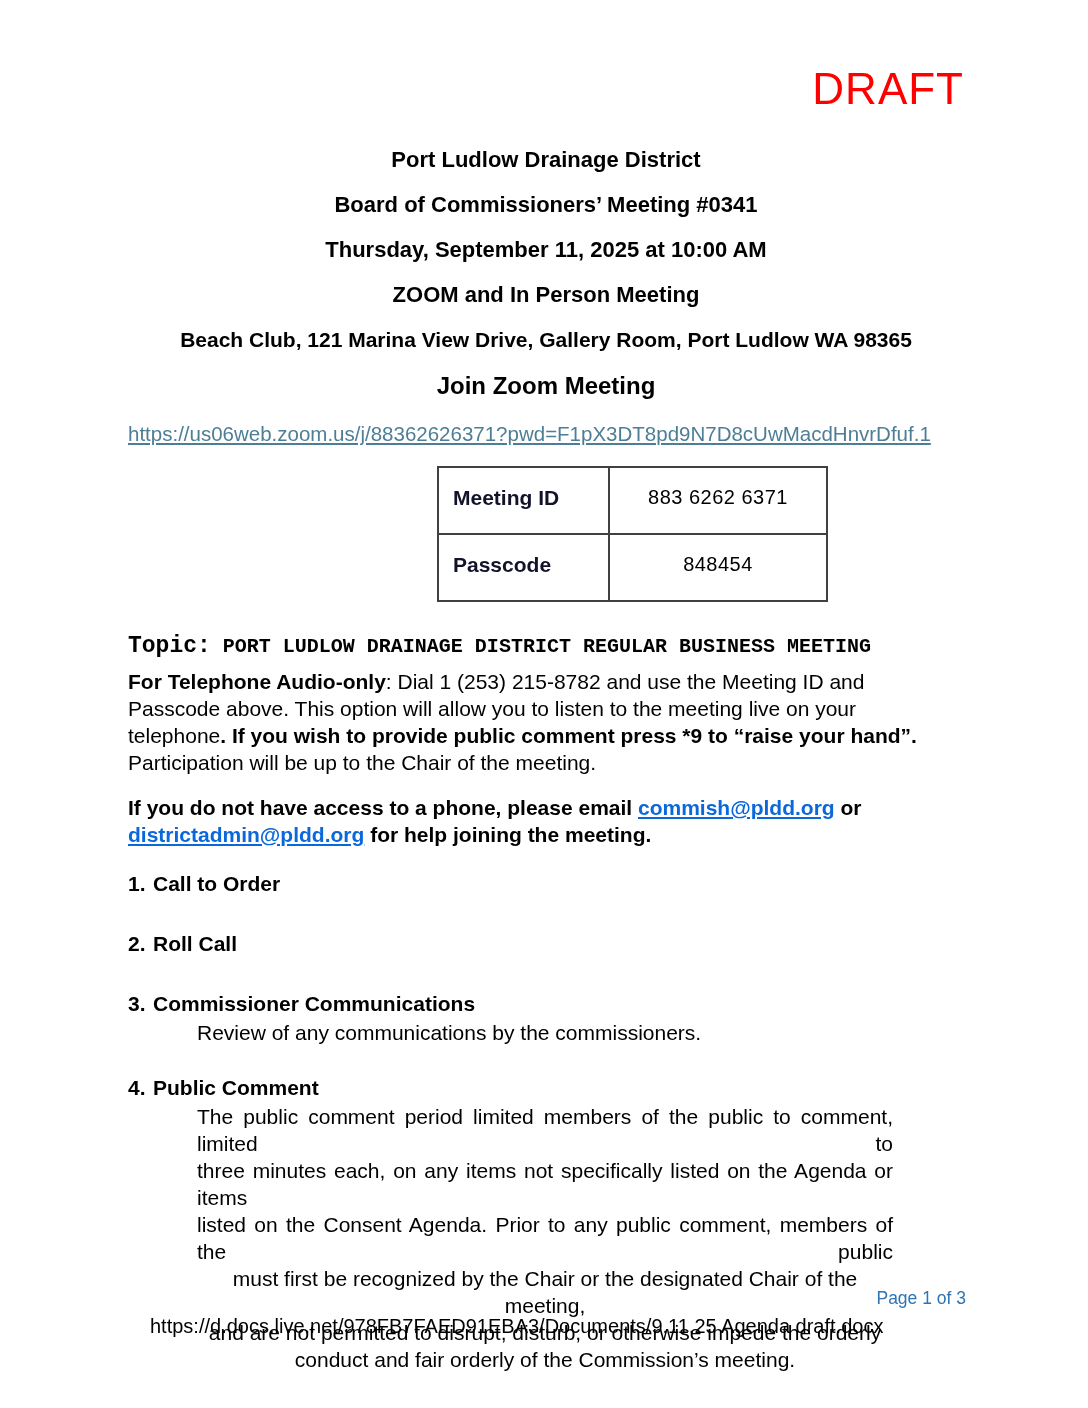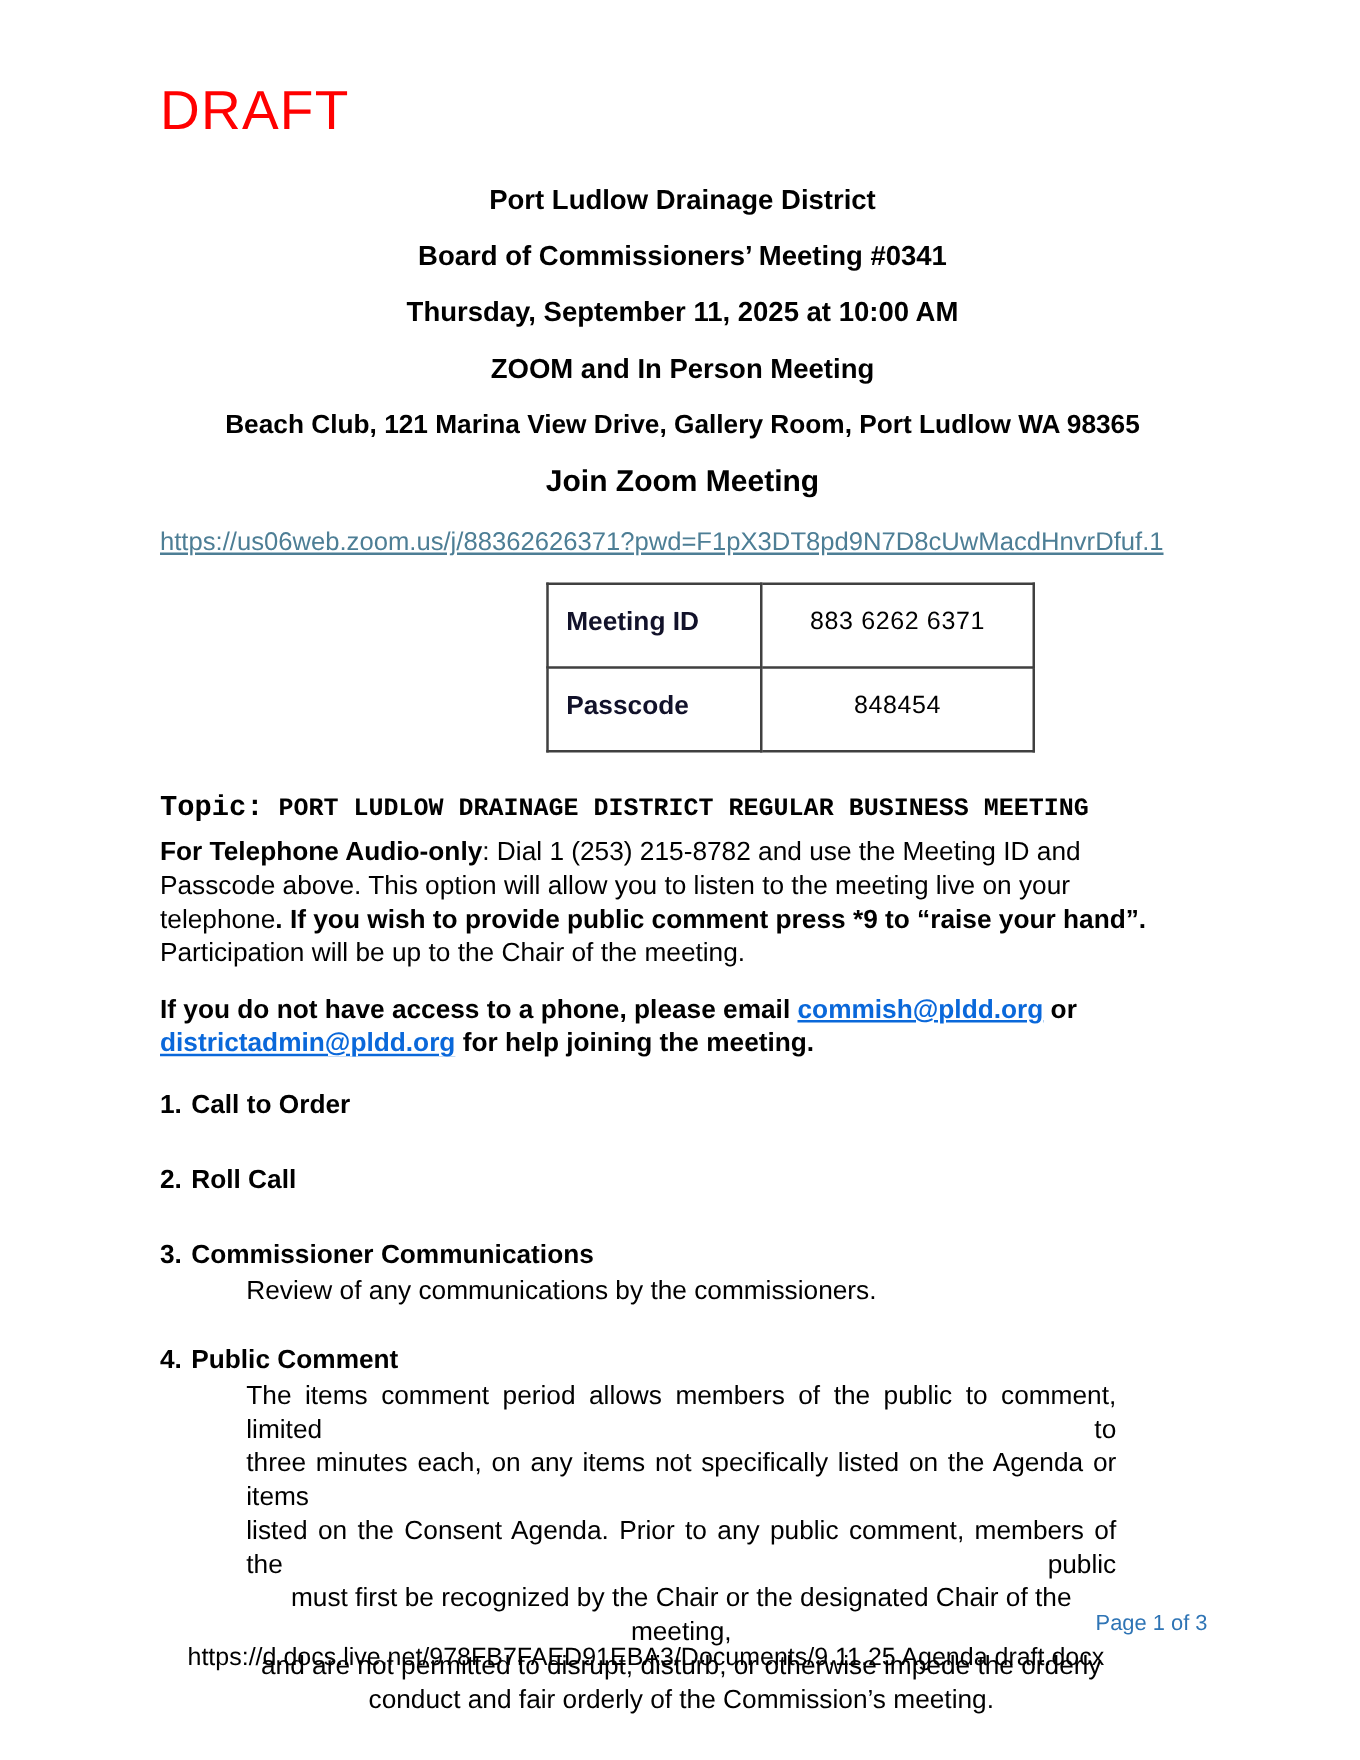--- a/index.html
+++ b/index.html
@@ -6,21 +6,21 @@
   html,body { background:#ffffff; }
   .page {
     width:1088px; height:1408px; margin:0 auto; position:relative;
     background:#ffffff; color:#000;
     font-family:"Liberation Sans", sans-serif;
     overflow:hidden;
   }
   .content { padding:0 124px 0 128px; }
 
   .draft {
-    text-align:left; color:#ff0000; font-size:44px; font-weight:400;
+    text-align:right; color:#ff0000; font-size:44px; font-weight:400;
     padding-top:64px; line-height:1.15; letter-spacing:1px;
   }
 
   .h { text-align:center; font-weight:bold; font-size:22px; line-height:26px; margin-top:19px; }
   .h-org { margin-top:32px; }
   .h-location { font-size:21px; }
   .h-join { font-size:24px; line-height:28px; }
 
   .zoom-url {
     display:inline-block; margin-top:22px; font-size:20.5px; line-height:24px;
@@ -123,21 +123,21 @@
       </div>
 
       <div class="agenda-item">
         <span class="item-num">3.</span><span>Commissioner Communications</span>
         <div class="item-body">Review of any communications by the commissioners.</div>
       </div>
 
       <div class="agenda-item tight">
         <span class="item-num">4.</span><span>Public Comment</span>
         <div class="pc-lines">
-          <div class="pl jl">The items comment period allows members of the public to comment, limited to</div>
+          <div class="pl jl">The public comment period limited members of the public to comment, limited to</div>
           <div class="pl jl">three minutes each, on any items not specifically listed on the Agenda or items</div>
           <div class="pl jl">listed on the Consent Agenda. Prior to any public comment, members of the public</div>
           <div class="pl">must first be recognized by the Chair or the designated Chair of the meeting,</div>
           <div class="pl">and are not permitted to disrupt, disturb, or otherwise impede the orderly</div>
           <div class="pl">conduct and fair orderly of the Commission’s meeting.</div>
         </div>
       </div>
 
     </div>
   </div>

